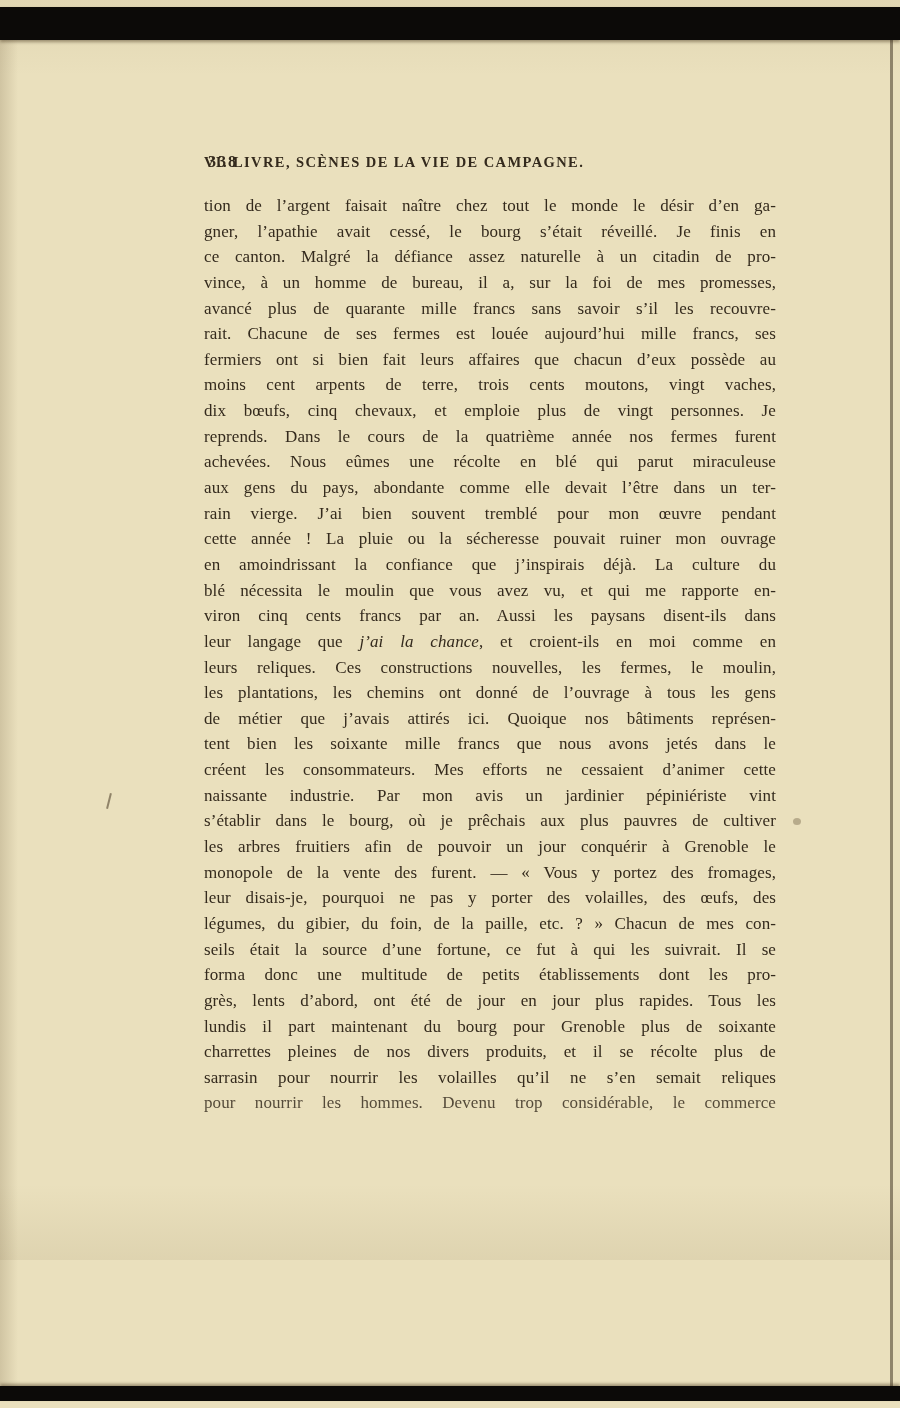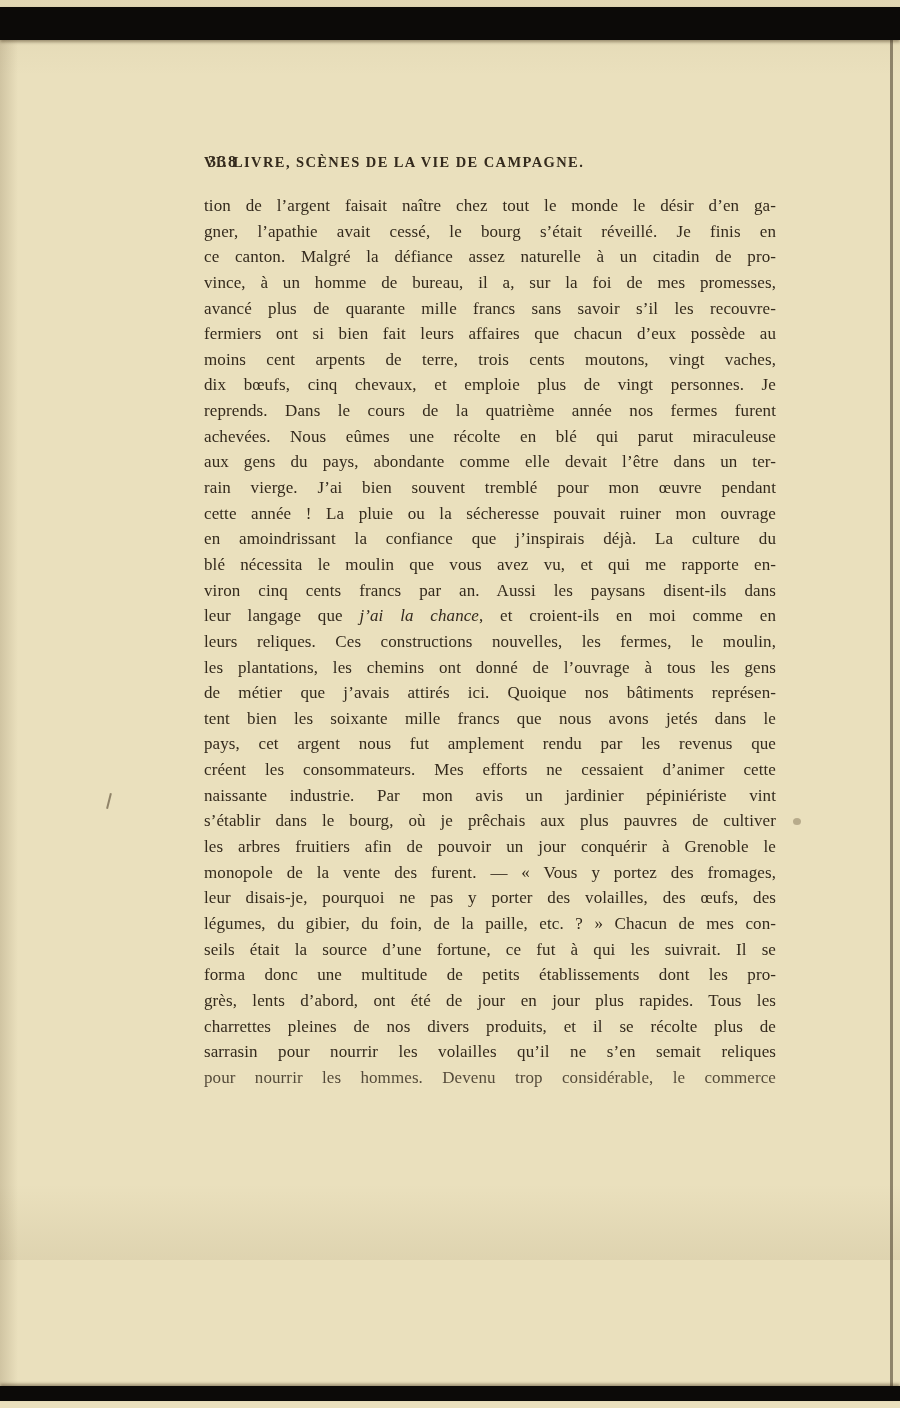--- a/index.html
+++ b/index.html
@@ -113,47 +113,48 @@
     <span class="page-number">338</span>
     <span class="running-title">VI. LIVRE, SCÈNES DE LA VIE DE CAMPAGNE.</span>
   </div>
 
   <div class="body-text">
       <div class="line">tion de l’argent faisait naître chez tout le monde le désir d’en ga-</div>
       <div class="line">gner, l’apathie avait cessé, le bourg s’était réveillé. Je finis en</div>
       <div class="line">ce canton. Malgré la défiance assez naturelle à un citadin de pro-</div>
       <div class="line">vince, à un homme de bureau, il a, sur la foi de mes promesses,</div>
       <div class="line">avancé plus de quarante mille francs sans savoir s’il les recouvre-</div>
+      <div class="line">rait. Chacune de ses fermes est louée aujourd’hui mille francs, ses</div>
       <div class="line">fermiers ont si bien fait leurs affaires que chacun d’eux possède au</div>
       <div class="line">moins cent arpents de terre, trois cents moutons, vingt vaches,</div>
       <div class="line">dix bœufs, cinq chevaux, et emploie plus de vingt personnes. Je</div>
       <div class="line">reprends. Dans le cours de la quatrième année nos fermes furent</div>
       <div class="line">achevées. Nous eûmes une récolte en blé qui parut miraculeuse</div>
       <div class="line">aux gens du pays, abondante comme elle devait l’être dans un ter-</div>
       <div class="line">rain vierge. J’ai bien souvent tremblé pour mon œuvre pendant</div>
       <div class="line">cette année ! La pluie ou la sécheresse pouvait ruiner mon ouvrage</div>
       <div class="line">en amoindrissant la confiance que j’inspirais déjà. La culture du</div>
       <div class="line">blé nécessita le moulin que vous avez vu, et qui me rapporte en-</div>
       <div class="line">viron cinq cents francs par an. Aussi les paysans disent-ils dans</div>
       <div class="line">leur langage que <i>j’ai la chance</i>, et croient-ils en moi comme en</div>
       <div class="line">leurs reliques. Ces constructions nouvelles, les fermes, le moulin,</div>
       <div class="line">les plantations, les chemins ont donné de l’ouvrage à tous les gens</div>
       <div class="line">de métier que j’avais attirés ici. Quoique nos bâtiments représen-</div>
       <div class="line">tent bien les soixante mille francs que nous avons jetés dans le</div>
-      <div class="line">pays, cet argent nous fut amplement rendu par les revenus que</div>
       <div class="line">créent les consommateurs. Mes efforts ne cessaient d’animer cette</div>
       <div class="line">naissante industrie. Par mon avis un jardinier pépiniériste vint</div>
       <div class="line">s’établir dans le bourg, où je prêchais aux plus pauvres de cultiver</div>
       <div class="line">les arbres fruitiers afin de pouvoir un jour conquérir à Grenoble le</div>
       <div class="line">monopole de la vente des furent. — « Vous y portez des fromages,</div>
       <div class="line">leur disais-je, pourquoi ne pas y porter des volailles, des œufs, des</div>
       <div class="line">légumes, du gibier, du foin, de la paille, etc. ? » Chacun de mes con-</div>
       <div class="line">seils était la source d’une fortune, ce fut à qui les suivrait. Il se</div>
       <div class="line">forma donc une multitude de petits établissements dont les pro-</div>
       <div class="line">grès, lents d’abord, ont été de jour en jour plus rapides. Tous les</div>
+      <div class="line">lundis il part maintenant du bourg pour Grenoble plus de soixante</div>
       <div class="line">charrettes pleines de nos divers produits, et il se récolte plus de</div>
       <div class="line">sarrasin pour nourrir les volailles qu’il ne s’en semait reliques</div>
       <div class="line">pour nourrir les hommes. Devenu trop considérable, le commerce</div>
     </div>
 
   <div class="artifact-1"></div>
   <div class="artifact-2"></div>
 
   <div class="band-bottom"></div>
 

